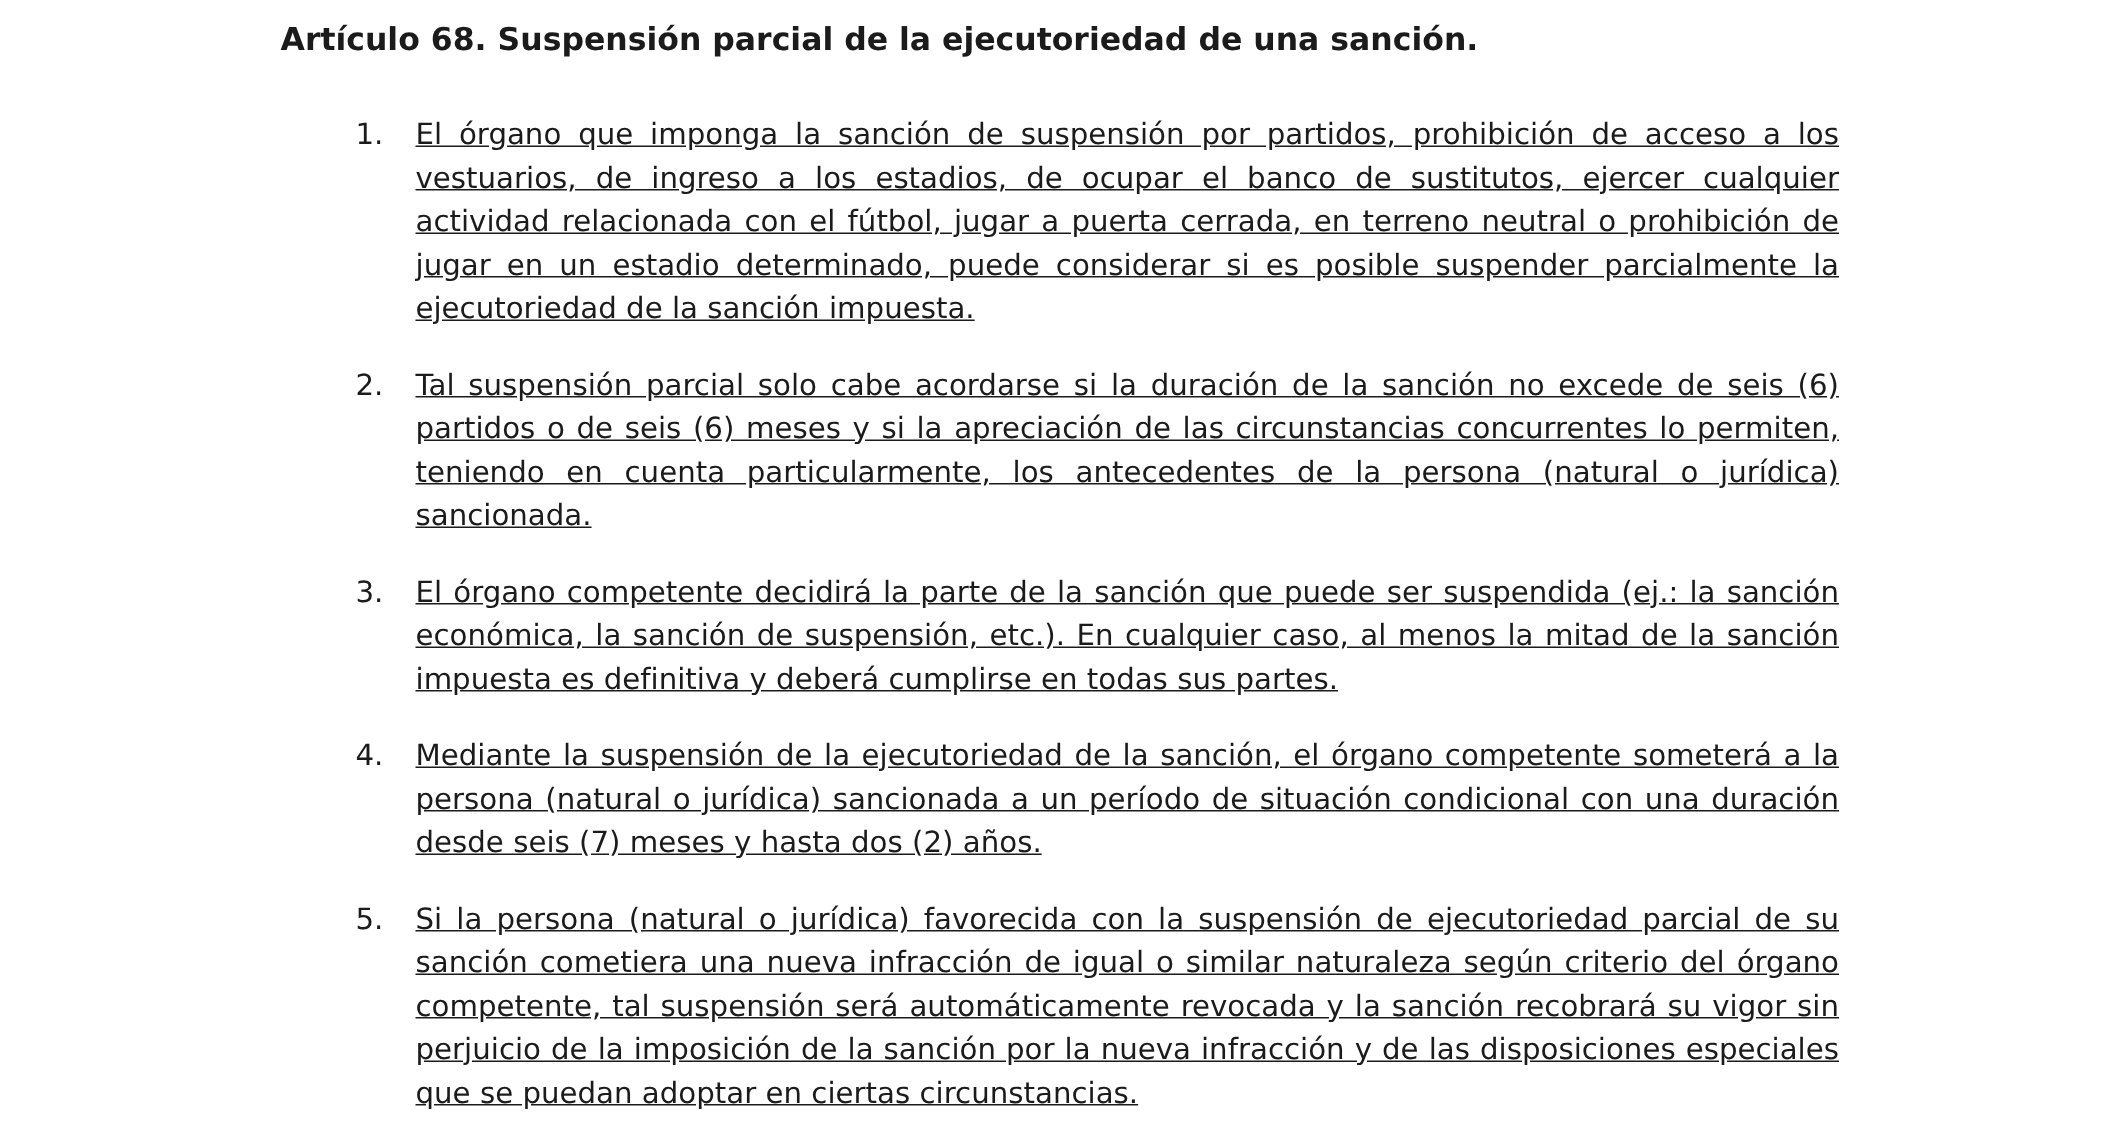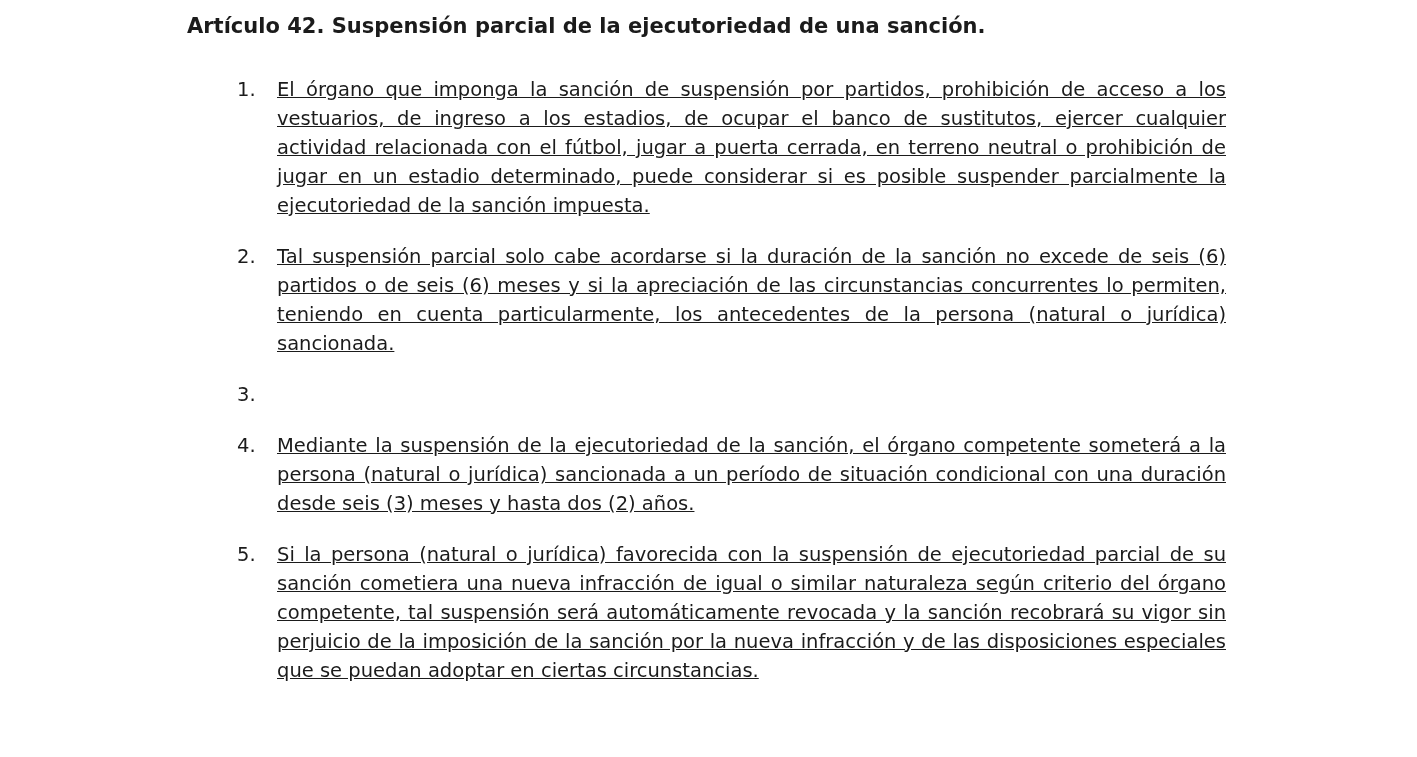--- a/index.html
+++ b/index.html
@@ -45,41 +45,42 @@
     margin: 0;
     text-align: justify;
     text-justify: inter-word;
     text-decoration: underline;
   }
 </style>
 </head>
 <body>
 
 <div class="doc">
-  <h1 class="title">Artículo 42. Suspensión parcial de la ejecutoriedad de una sanción.</h1>
+  <h1 class="title">Artículo 68. Suspensión parcial de la ejecutoriedad de una sanción.</h1>
 
   <div class="list">
 
     <div class="item">
       <span class="num">1.</span>
       <p class="text">El órgano que imponga la sanción de suspensión por partidos, prohibición de acceso a los vestuarios, de ingreso a los estadios, de ocupar el banco de sustitutos, ejercer cualquier actividad relacionada con el fútbol, jugar a puerta cerrada, en terreno neutral o prohibición de jugar en un estadio determinado, puede considerar si es posible suspender parcialmente la ejecutoriedad de la sanción impuesta.</p>
     </div>
 
     <div class="item">
       <span class="num">2.</span>
       <p class="text">Tal suspensión parcial solo cabe acordarse si la duración de la sanción no excede de seis (6) partidos o de seis (6) meses y si la apreciación de las circunstancias concurrentes lo permiten, teniendo en cuenta particularmente, los antecedentes de la persona (natural o jurídica) sancionada.</p>
     </div>
 
     <div class="item">
       <span class="num">3.</span>
+      <p class="text">El órgano competente decidirá la parte de la sanción que puede ser suspendida (ej.: la sanción económica, la sanción de suspensión, etc.). En cualquier caso, al menos la mitad de la sanción impuesta es definitiva y deberá cumplirse en todas sus partes.</p>
     </div>
 
     <div class="item">
       <span class="num">4.</span>
-      <p class="text">Mediante la suspensión de la ejecutoriedad de la sanción, el órgano competente someterá a la persona (natural o jurídica) sancionada a un período de situación condicional con una duración desde seis (3) meses y hasta dos (2) años.</p>
+      <p class="text">Mediante la suspensión de la ejecutoriedad de la sanción, el órgano competente someterá a la persona (natural o jurídica) sancionada a un período de situación condicional con una duración desde seis (7) meses y hasta dos (2) años.</p>
     </div>
 
     <div class="item">
       <span class="num">5.</span>
       <p class="text">Si la persona (natural o jurídica) favorecida con la suspensión de ejecutoriedad parcial de su sanción cometiera una nueva infracción de igual o similar naturaleza según criterio del órgano competente, tal suspensión será automáticamente revocada y la sanción recobrará su vigor sin perjuicio de la imposición de la sanción por la nueva infracción y de las disposiciones especiales que se puedan adoptar en ciertas circunstancias.</p>
     </div>
 
   </div>
 </div>
 

